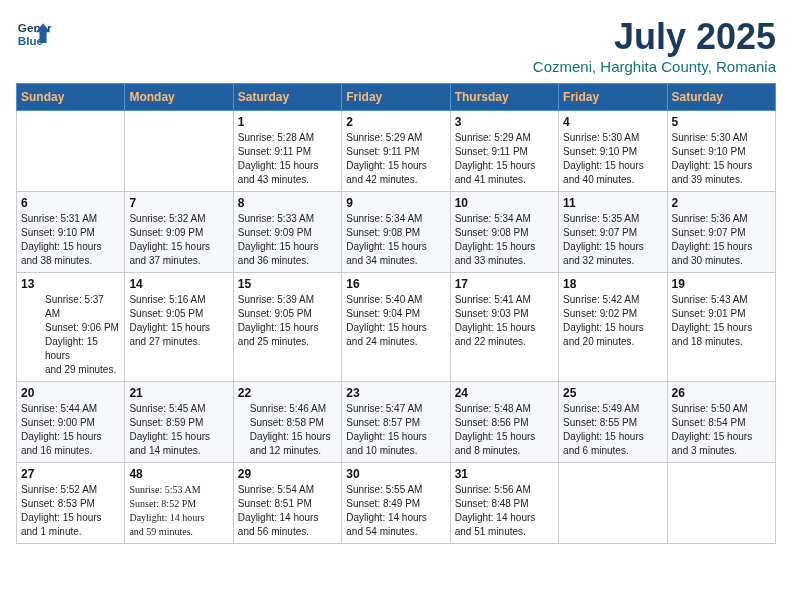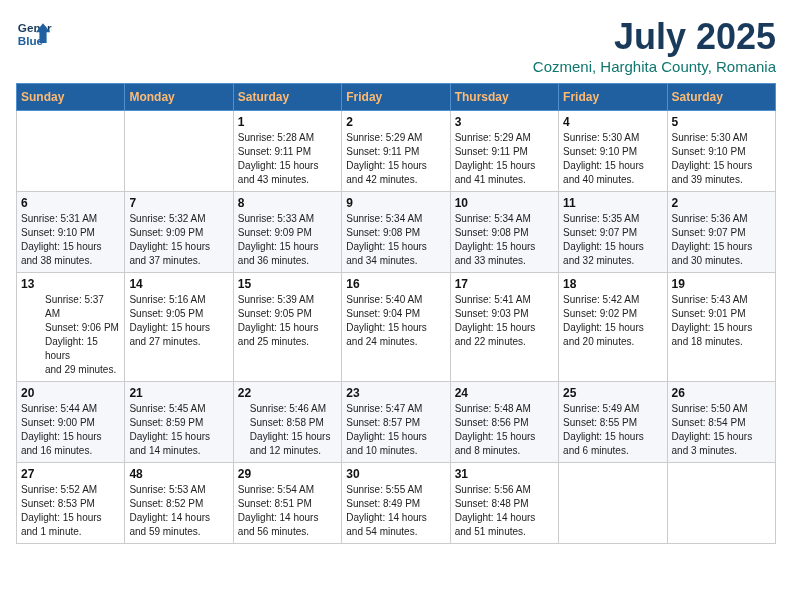--- a/index.html
+++ b/index.html
@@ -300,21 +300,21 @@
       <tr>
         <td>
           <span class="day-num">27</span>
           <div class="day-info" style="white-space: pre-line;">Sunrise: 5:52 AM
 Sunset: 8:53 PM
 Daylight: 15 hours
 and 1 minute.</div>
         </td>
         <td>
           <span class="day-num">48</span>
-          <div class="day-info" style="white-space: pre-line;">Sunrise: 5:53 AM
+          <div class="day-info" style="white-space: pre-line; font-family: Liberation Serif, serif;">Sunrise: 5:53 AM
 Sunset: 8:52 PM
 Daylight: 14 hours
 and 59 minutes.</div>
         </td>
         <td>
           <span class="day-num">29</span>
           <div class="day-info" style="white-space: pre-line;">Sunrise: 5:54 AM
 Sunset: 8:51 PM
 Daylight: 14 hours
 and 56 minutes.</div>

